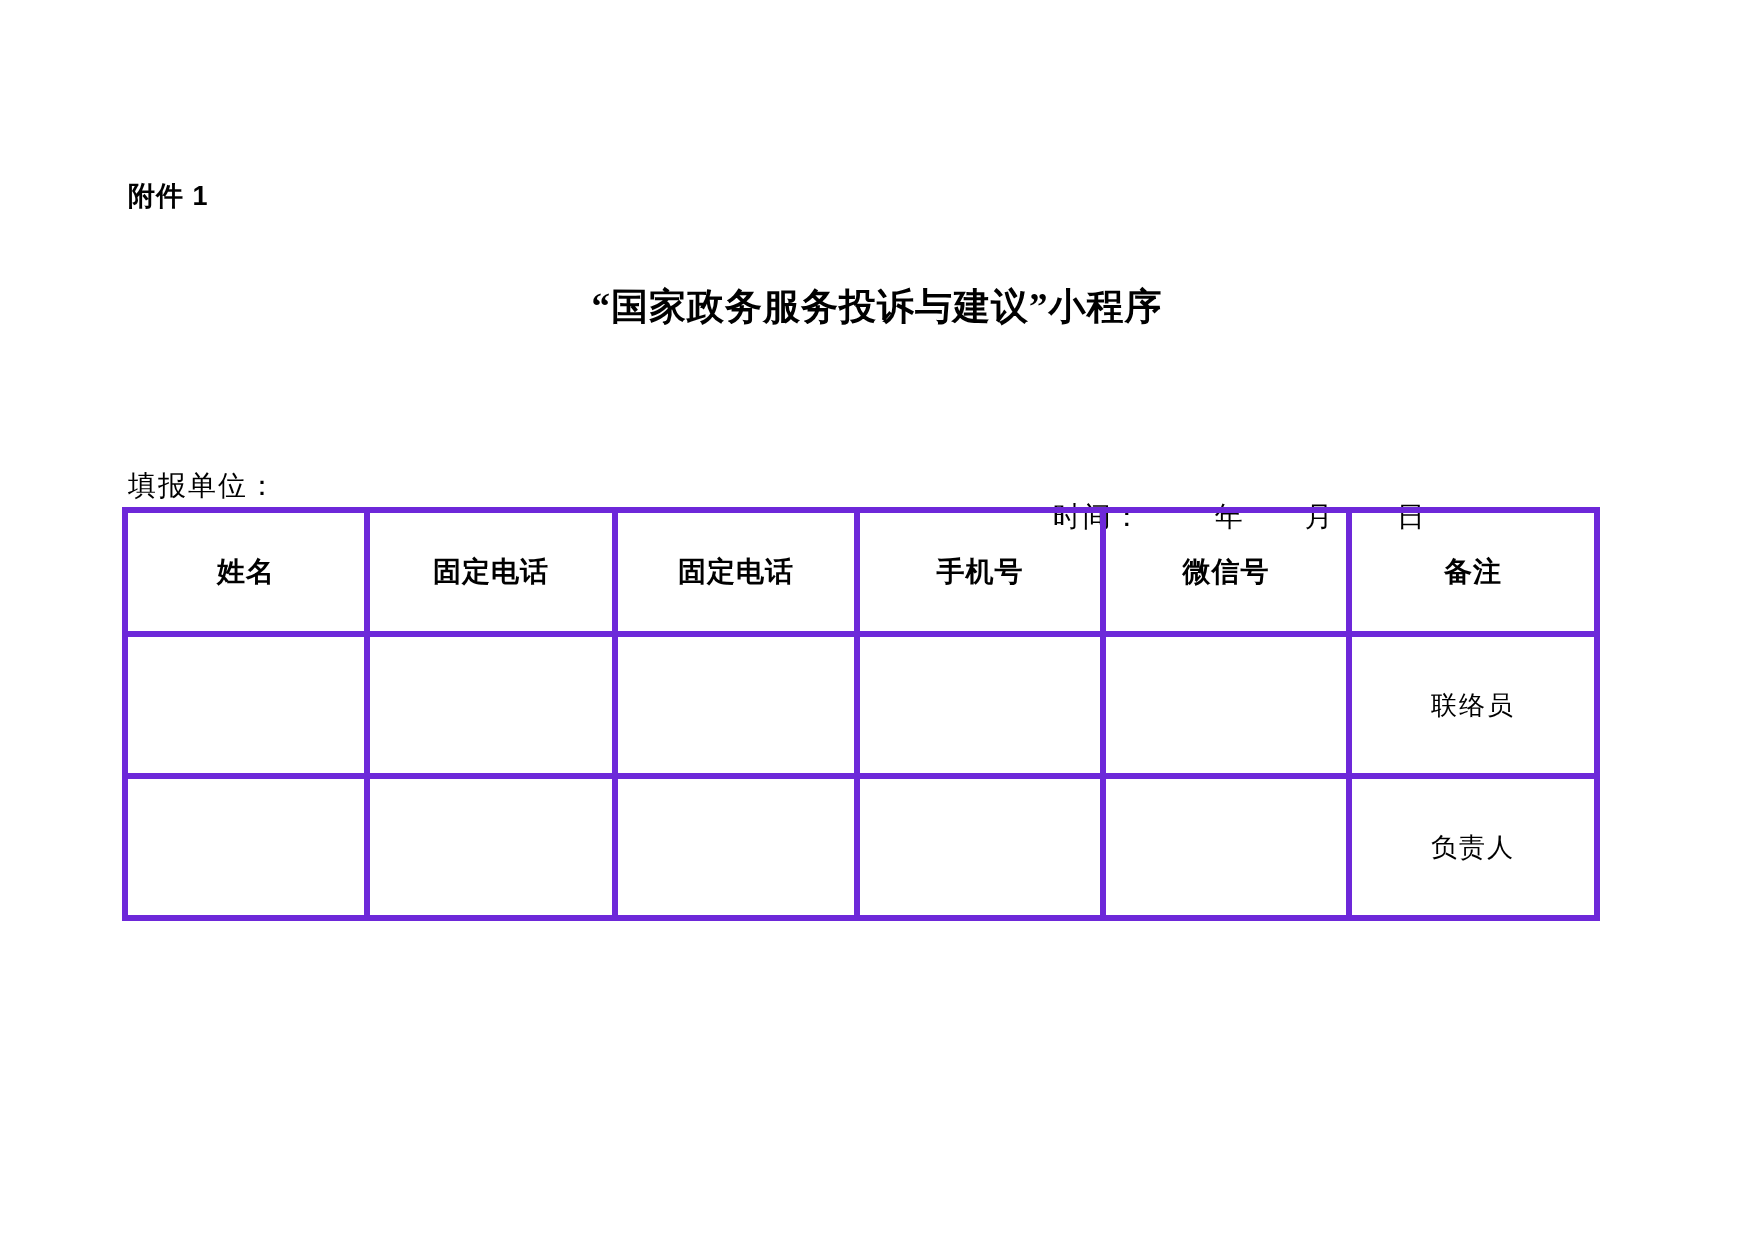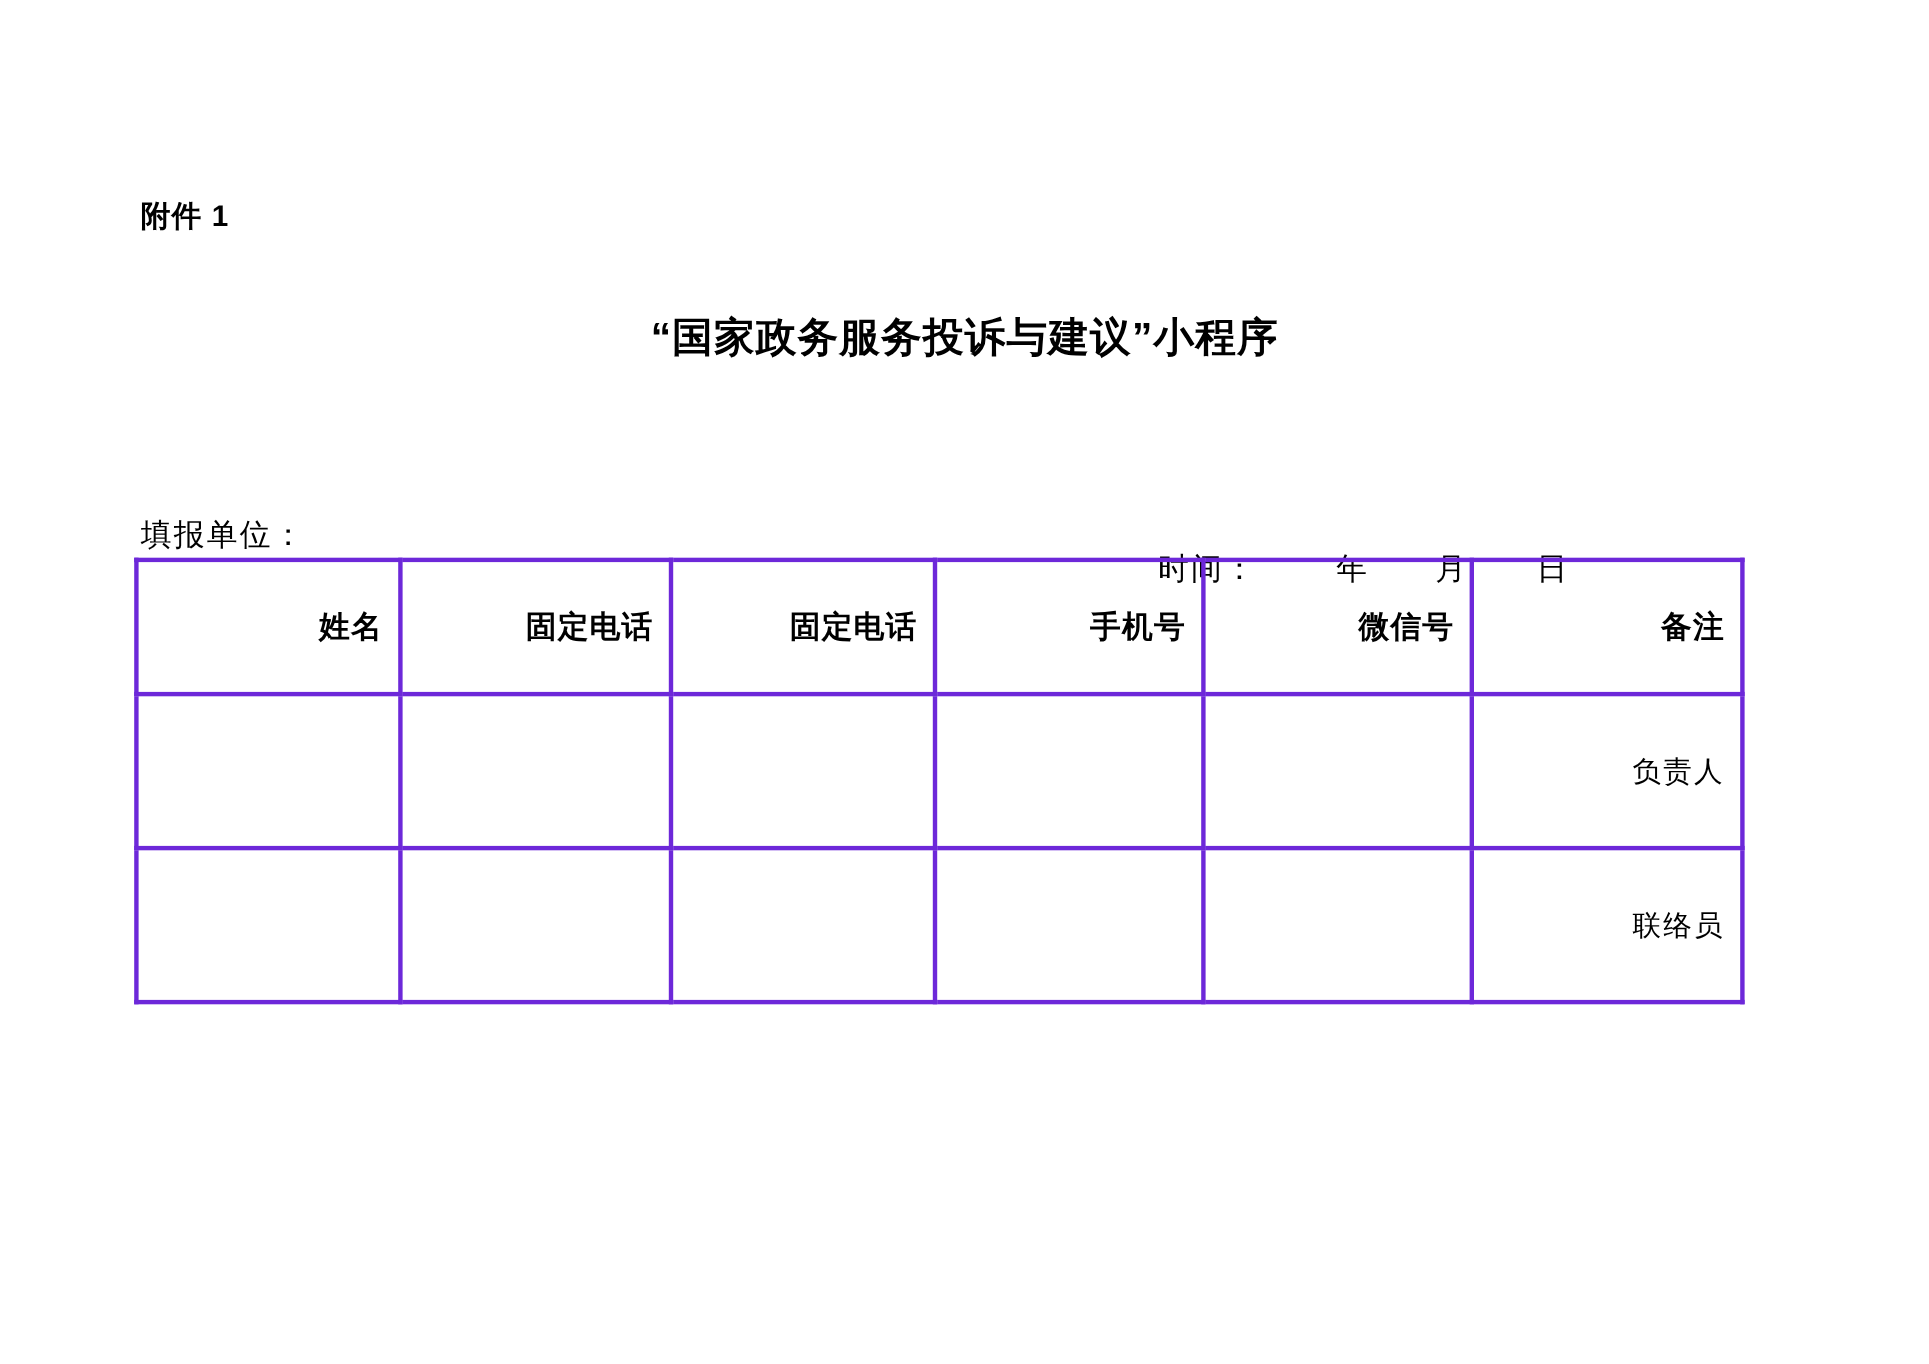--- a/index.html
+++ b/index.html
@@ -30,21 +30,21 @@
     font-weight: bold;
     font-size: 27px;
     letter-spacing: 1px;
   }
   .doc-title {
     position: absolute;
     left: 0;
     top: 258px;
     width: 1754px;
     text-align: center;
-    font-family: Liberation Sans, sans-serif;
+    font-family: Liberation Serif, serif;
     font-weight: bold;
     font-size: 37px;
     line-height: 1.55;
     letter-spacing: 1px;
   }
   .doc-title .line2 {
     display: block;
   }
   .meta-row {
     position: absolute;
@@ -76,23 +76,23 @@
 
   table.form-table {
     position: absolute;
     left: 122px;
     top: 487px;
     width: 1268px;
     border-collapse: collapse;
     table-layout: fixed;
   }
   table.form-table td, table.form-table th {
-    border: 4px solid #6d28d9;
+    border: 6px solid #6d28d9;
     padding: 14px;
-    text-align: right;
+    text-align: center;
     vertical-align: middle;
   }
   table.form-table thead th {
     height: 90px;
     font-family: "Liberation Sans", "DejaVu Sans", sans-serif;
     font-weight: bold;
     font-size: 28px;
     letter-spacing: 1px;
   }
   table.form-table tbody td {
@@ -140,26 +140,26 @@
         <th class="col-remark">备注</th>
       </tr>
     </thead>
     <tbody>
       <tr>
         <td></td>
         <td></td>
         <td></td>
         <td></td>
         <td></td>
-        <td class="remark-cell">负责人</td>
+        <td class="remark-cell">联络员</td>
       </tr>
       <tr>
         <td></td>
         <td></td>
         <td></td>
         <td></td>
         <td></td>
-        <td class="remark-cell">联络员</td>
+        <td class="remark-cell">负责人</td>
       </tr>
     </tbody>
   </table>
 
 </div>
 
 </body></html>

